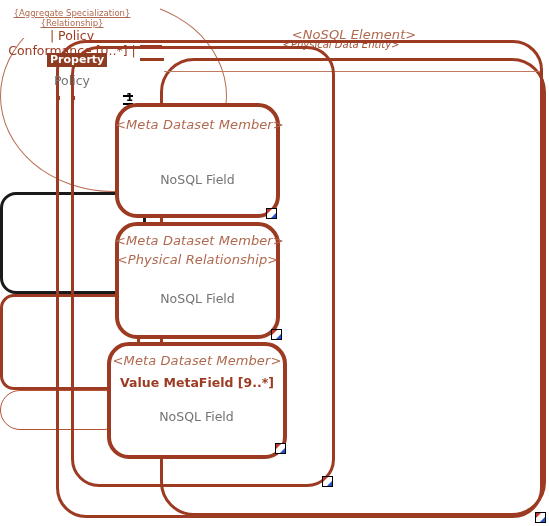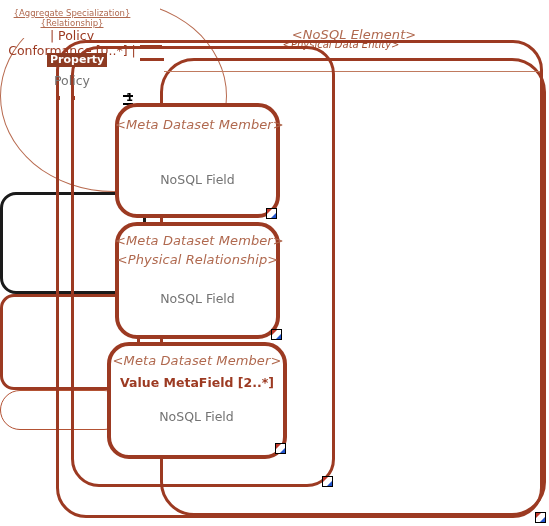--- a/index.html
+++ b/index.html
@@ -223,21 +223,21 @@
   <div class="txt field-label" style="left:125px;top:291px;width:145px;">NoSQL Field</div>
   <div class="marker" style="left:271px;top:329px;">
     <svg width="9" height="9" viewBox="0 0 9 9">
       <polygon points="0,0 5,0 0,5" fill="#c0392b"></polygon>
       <polygon points="9,9 4,9 9,4" fill="#2255cc"></polygon>
     </svg>
   </div>
 
   <div class="rrect metafield" style="left:107px;top:342px;width:180px;height:117px;"></div>
   <div class="txt stereo" style="left:107px;top:353px;width:180px;">&lt;Meta Dataset Member&gt;</div>
-  <div class="txt mf-title" style="left:107px;top:375px;width:180px;">Value MetaField [2..*]</div>
+  <div class="txt mf-title" style="left:107px;top:375px;width:180px;">Value MetaField [9..*]</div>
 
   <div class="txt field-label" style="left:119px;top:409px;width:155px;">NoSQL Field</div>
   <div class="marker" style="left:275px;top:443px;">
     <svg width="9" height="9" viewBox="0 0 9 9">
       <polygon points="0,0 5,0 0,5" fill="#c0392b"></polygon>
       <polygon points="9,9 4,9 9,4" fill="#2255cc"></polygon>
     </svg>
   </div>
 
   <div class="marker" style="left:322px;top:476px;">

